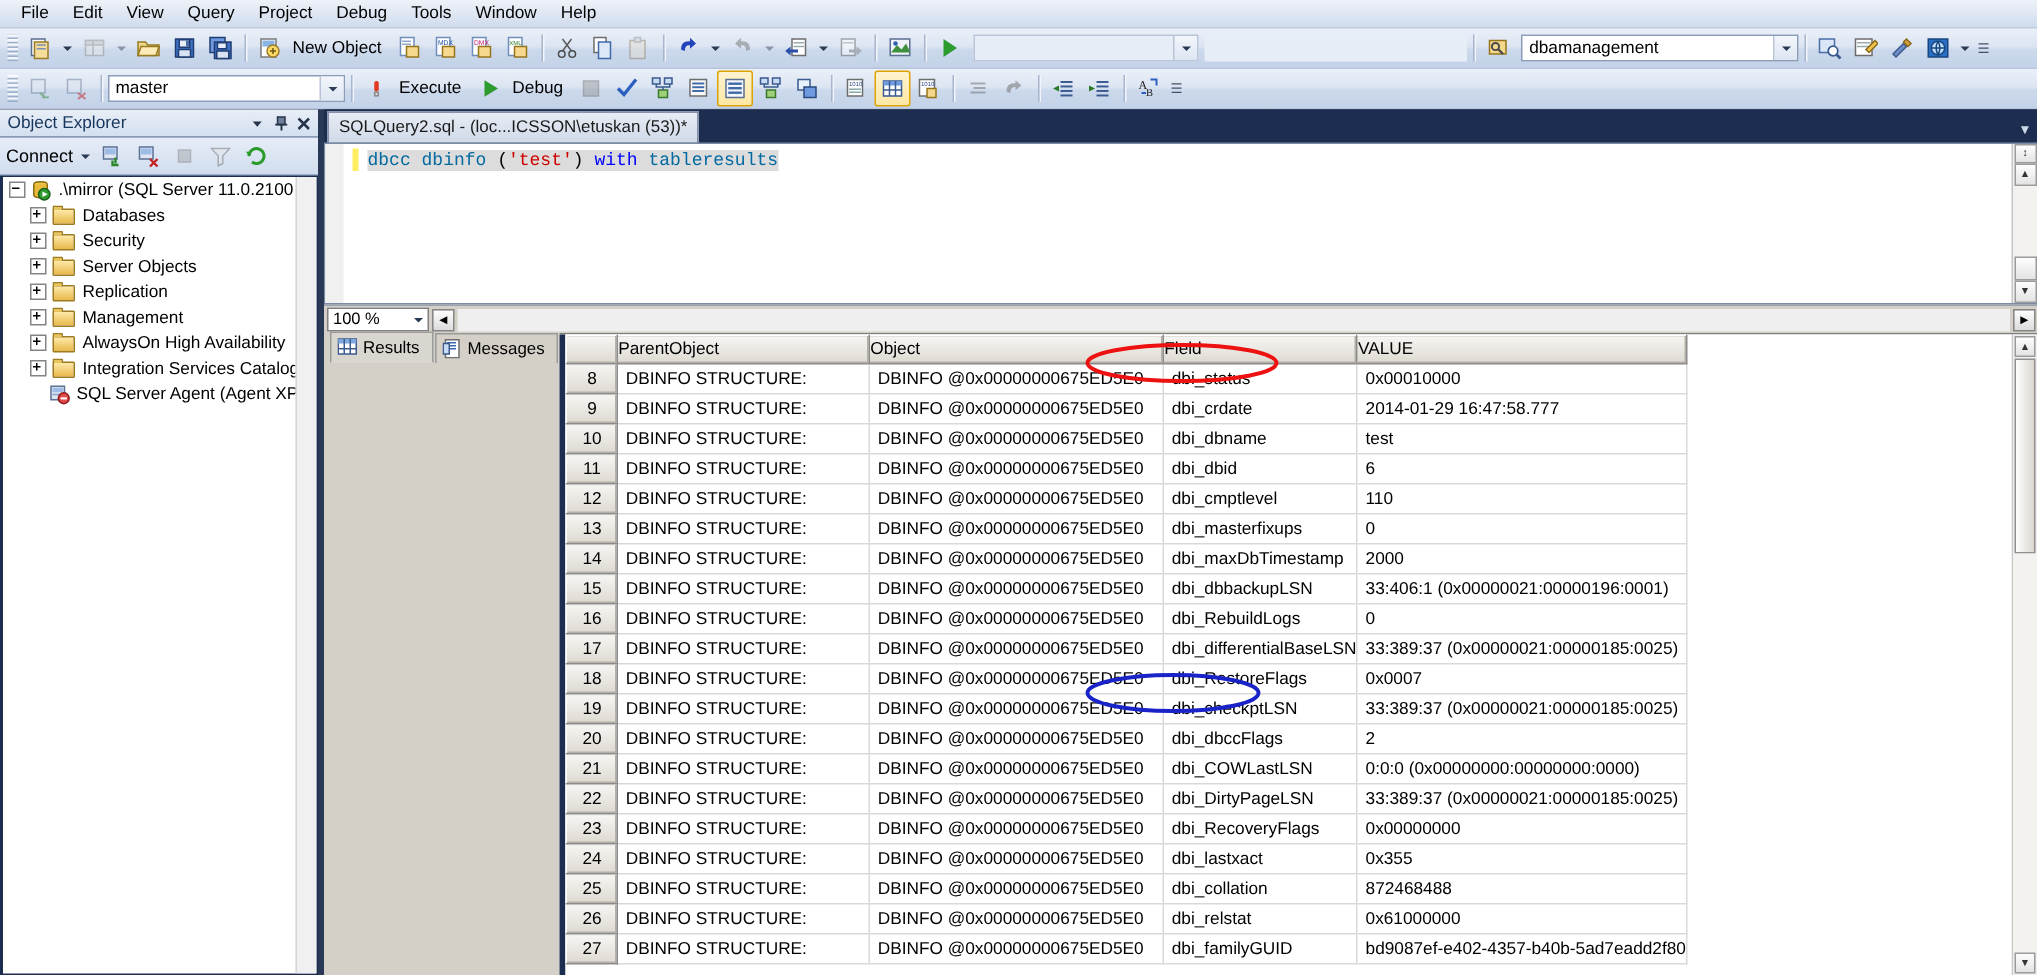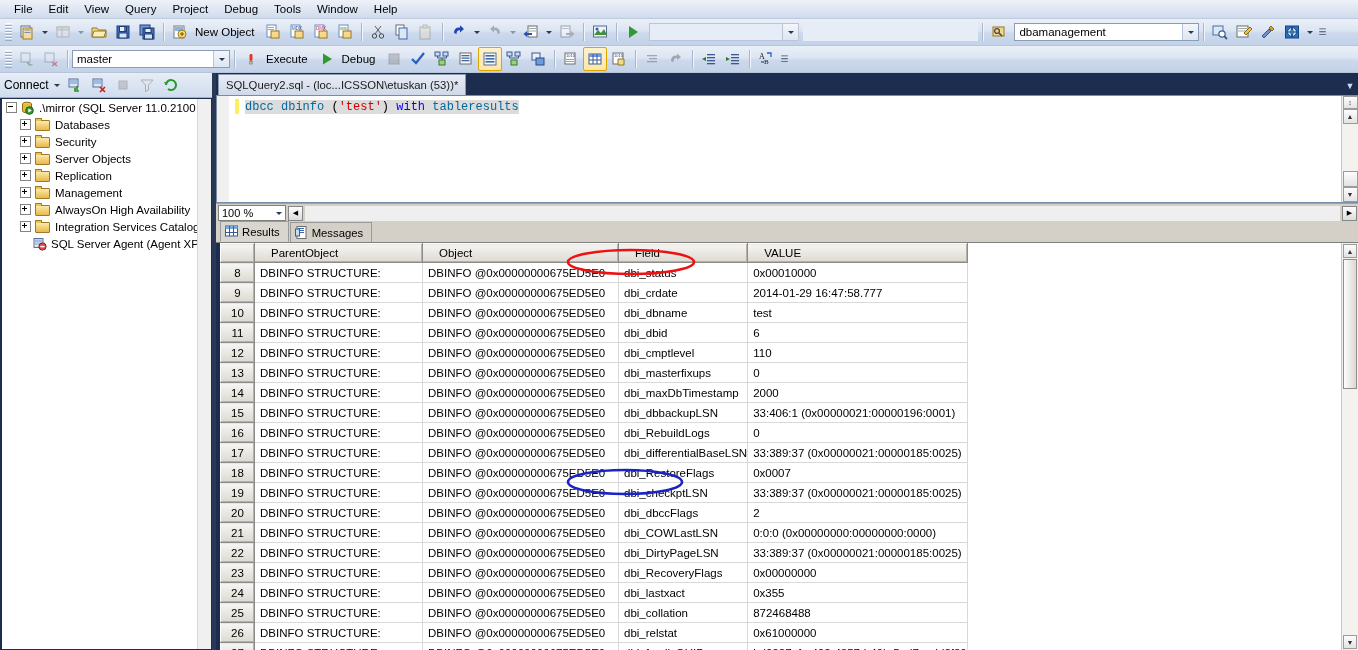--- a/index.html
+++ b/index.html
@@ -107,35 +107,35 @@
 
   .zoombar{height:18px;background:#d4d0c8;display:flex;align-items:center;border-top:1px solid #9aa3b2;}
   .zoomcombo{width:68px;height:16px;background:#fff;border:1px solid #808080;display:flex;align-items:center;
      font-size:11px;padding-left:3px;box-sizing:border-box;margin-left:2px;}
   .zoomcombo .av{flex:1;}
   .hsbtn{width:15px;height:15px;background:linear-gradient(to bottom,#fdfdfd,#dcdcdc);border:1px solid #868686;
      display:flex;align-items:center;justify-content:center;font-size:7px;box-sizing:border-box;margin-left:2px;}
   .zoombar .track{flex:1;height:15px;background:#efefef;margin:0 0 0 2px;}
 
   
-  .respane{flex:1;background:#d4d0c8;display:flex;flex-direction:column;min-height:0;}
+  .respane{flex:1;background:#d4d0c8;display:flex;flex-direction:row;min-height:0;}
   .restabs{height:20px;display:flex;align-items:flex-end;padding-left:4px;background:#d4d0c8;}
   .restab{height:19px;display:flex;align-items:center;padding:0 8px 0 4px;font-size:11.3px;
      background:#d4d0c8;border:1px solid #9a9a9a;border-bottom:none;margin-right:1px;color:#000;}
   .restab.active{background:#d9d6d0;border-bottom:1px solid #d9d6d0;}
   .restab .ri{margin-right:4px;display:flex;}
 
   .gridwrap{flex:1;display:flex;min-height:0;background:#fff;border-top:1px solid #7f7f7f;}
   .gridleftbar{width:4px;background:#1d2d4f;}
   .grid{flex:1;overflow:hidden;background:#fff;position:relative;}
   table.rg{border-collapse:collapse;table-layout:fixed;background:#fff;}
   table.rg th{
     background:linear-gradient(to bottom,#f6f5f3,#ddd9d0);
     border:1px solid #fff;border-right:1px solid #8c8c8c;border-bottom:1px solid #8c8c8c;
-    font-weight:normal;font-size:11.5px;text-align:left;padding:1px 0 1px 16px;height:16px;color:#000;
+    font-weight:normal;font-size:11.5px;text-align:left;padding:1px 0 1px 0;height:16px;color:#000;
     box-shadow:inset -1px -1px 0 #b5b1a8;
   }
   table.rg td{
     border-right:1px solid #d9d9d9;border-bottom:1px solid #d9d9d9;
     font-size:11.5px;padding:1px 0 1px 5px;height:17px;color:#000;overflow:hidden;white-space:nowrap;
   }
   table.rg td.rn{
     background:linear-gradient(to bottom,#f6f5f3,#ddd9d0);
     border:1px solid #fff;border-right:1px solid #8c8c8c;border-bottom:1px solid #8c8c8c;
     text-align:center;padding-left:0;box-shadow:inset -1px -1px 0 #b5b1a8;
@@ -521,20 +521,40 @@
           <path d="M9 2 l4 0 0 4" fill="none" stroke="#2a5fc0" stroke-width="1.3"></path>
           <path d="M6 11 l-3 0" stroke="#2a5fc0" stroke-width="1.3"></path>
         </svg>
     </div>
     <div style="width:12px;text-align:center;color:#45506a;font-size:9px;">☰</div>
   </div>
 
   <div class="body">
 
     <div class="oe">
+      <div class="oe-title">
+        <div class="t">Object Explorer</div>
+        <div class="ctl">
+          <svg width="9" height="9" viewBox="0 0 9 9">
+              <path d="M1.5 3 L7.5 3 4.5 6.5z" fill="#26334a"></path>
+            </svg>
+        </div>
+        <div class="ctl">
+          <svg width="11" height="11" viewBox="0 0 11 11">
+              <rect x="3" y="1" width="5" height="5" fill="#6f7f9b" stroke="#26334a"></rect>
+              <rect x="5" y="6" width="1.3" height="4" fill="#26334a"></rect>
+              <rect x="1.5" y="5.5" width="8" height="1.2" fill="#26334a"></rect>
+            </svg>
+        </div>
+        <div class="ctl">
+          <svg width="11" height="11" viewBox="0 0 11 11">
+              <path d="M2 2 L9 9 M9 2 L2 9" stroke="#26334a" stroke-width="1.7"></path>
+            </svg>
+        </div>
+      </div>
       <div class="oe-tb">
         <div class="lbl">Connect</div>
         <div class="arrowdn"></div>
         <div class="tbtn">
           <svg class="ico" viewBox="0 0 16 16">
               <rect x="2" y="2" width="9" height="8" fill="#dfe6f2" stroke="#5b7095"></rect>
               <rect x="3" y="3" width="7" height="4" fill="#9fbce6"></rect>
               <path d="M8 11 v3 h4" fill="none" stroke="#2a8a2a" stroke-width="1.6"></path>
               <path d="M10 9 v4" stroke="#2a8a2a" stroke-width="1.6"></path>
             </svg>

